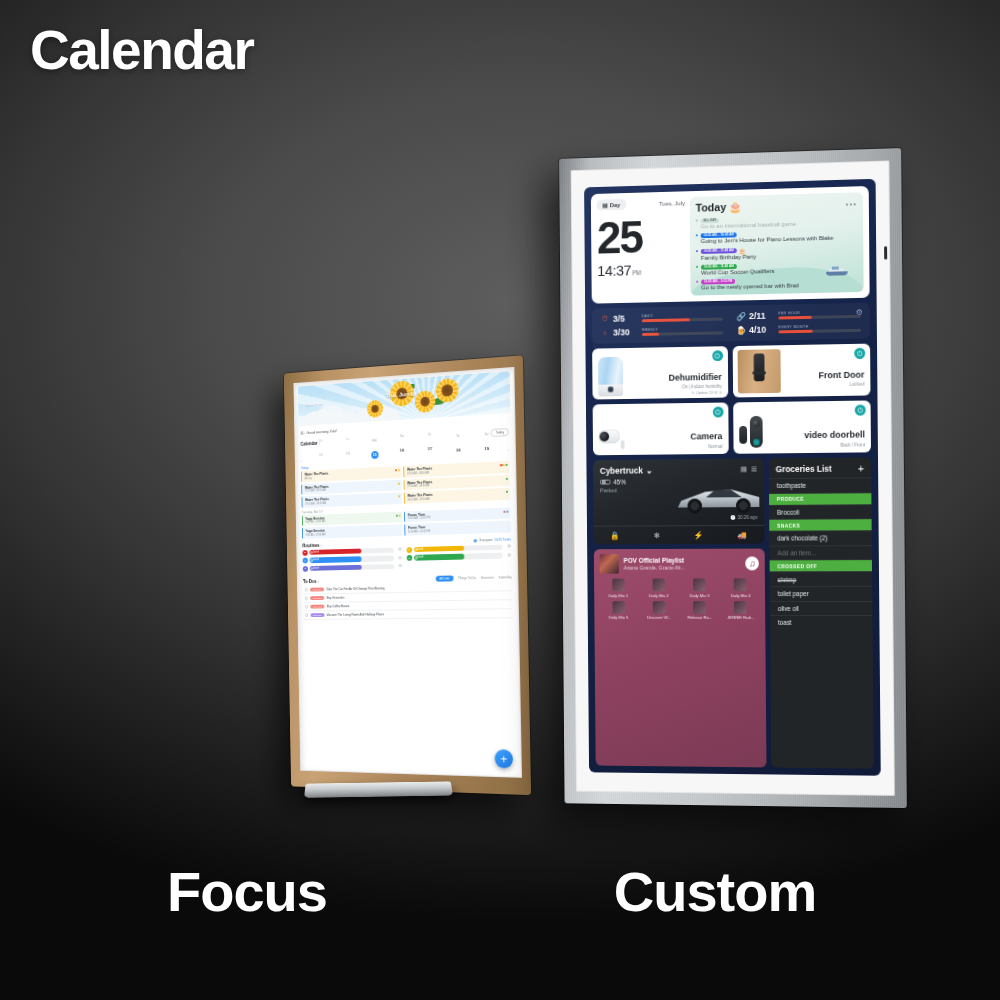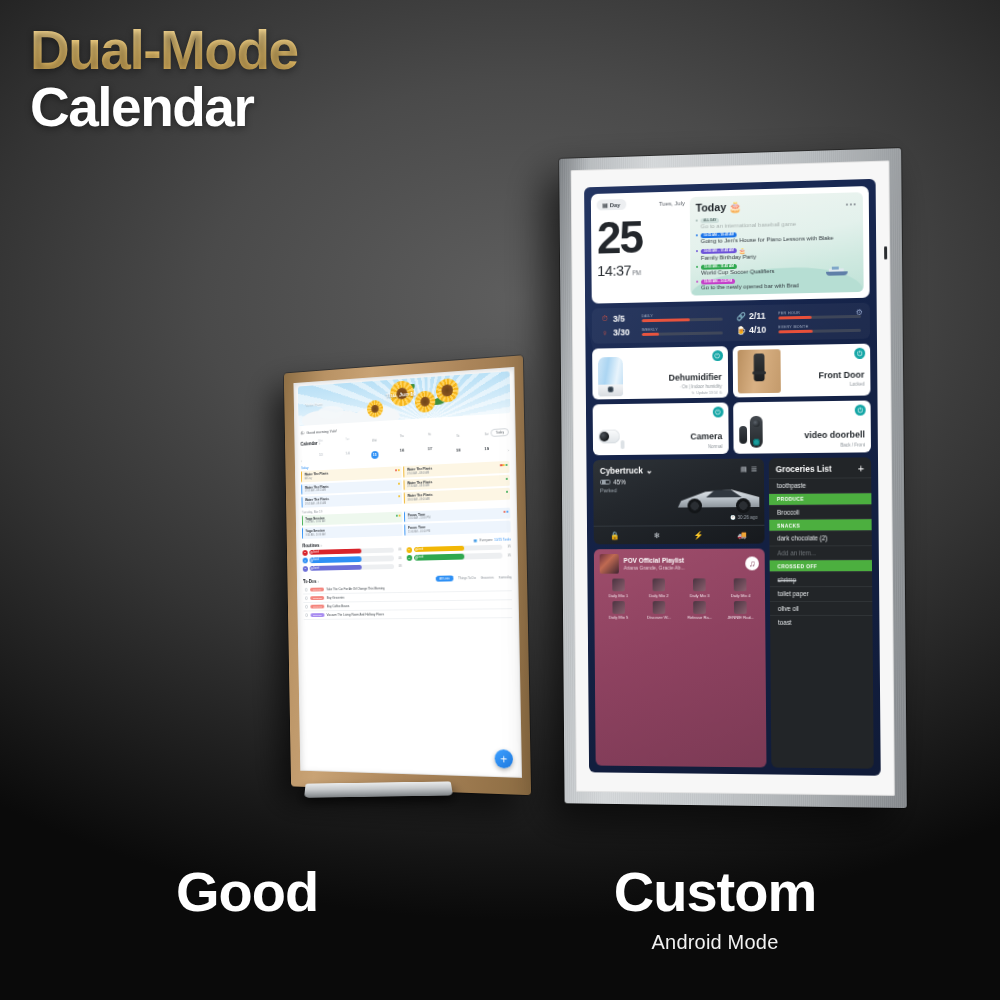--- a/index.html
+++ b/index.html
@@ -327,21 +327,20 @@
   #w-groc .plus { font-size:11px; color:#fff; line-height:.8; }
   .gitem { font-size:6.4px; color:#e6e9eb; padding:3.3px 8px; border-top:.4px solid #2f3336; }
   .gitem.cat { background:#4caf3f; color:#fff; font-weight:bold; font-size:5px; letter-spacing:.4px; padding:2.5px 8px; }
   .gitem.ph { color:#6f7478; }
   .gitem.off { text-decoration:line-through; color:#cfd3d6; }
 </style>
 </head>
 <body>
 
 <div id="headline">
-  <div class="line gold">Dual-Mode</div>
   <div class="line">Calendar</div>
 </div>
 
 <div id="tablet-left">
   <div class="frame">
     <div class="screen">
 
       <div id="sunbanner">
         <div class="rays"></div>
         <div class="cloud c1"></div>
@@ -854,18 +853,17 @@
             <div class="gitem">toast</div>
           </div>
         </div>
 
       </div>
     </div>
   </div>
 </div>
 
 <div class="modelabel" id="label-focus">
-  <div class="big">Good</div>
+  <div class="big">Focus</div>
 </div>
 <div class="modelabel" id="label-custom">
   <div class="big">Custom</div>
-  <div class="sub">Android Mode</div>
 </div>
 
 </body></html>

